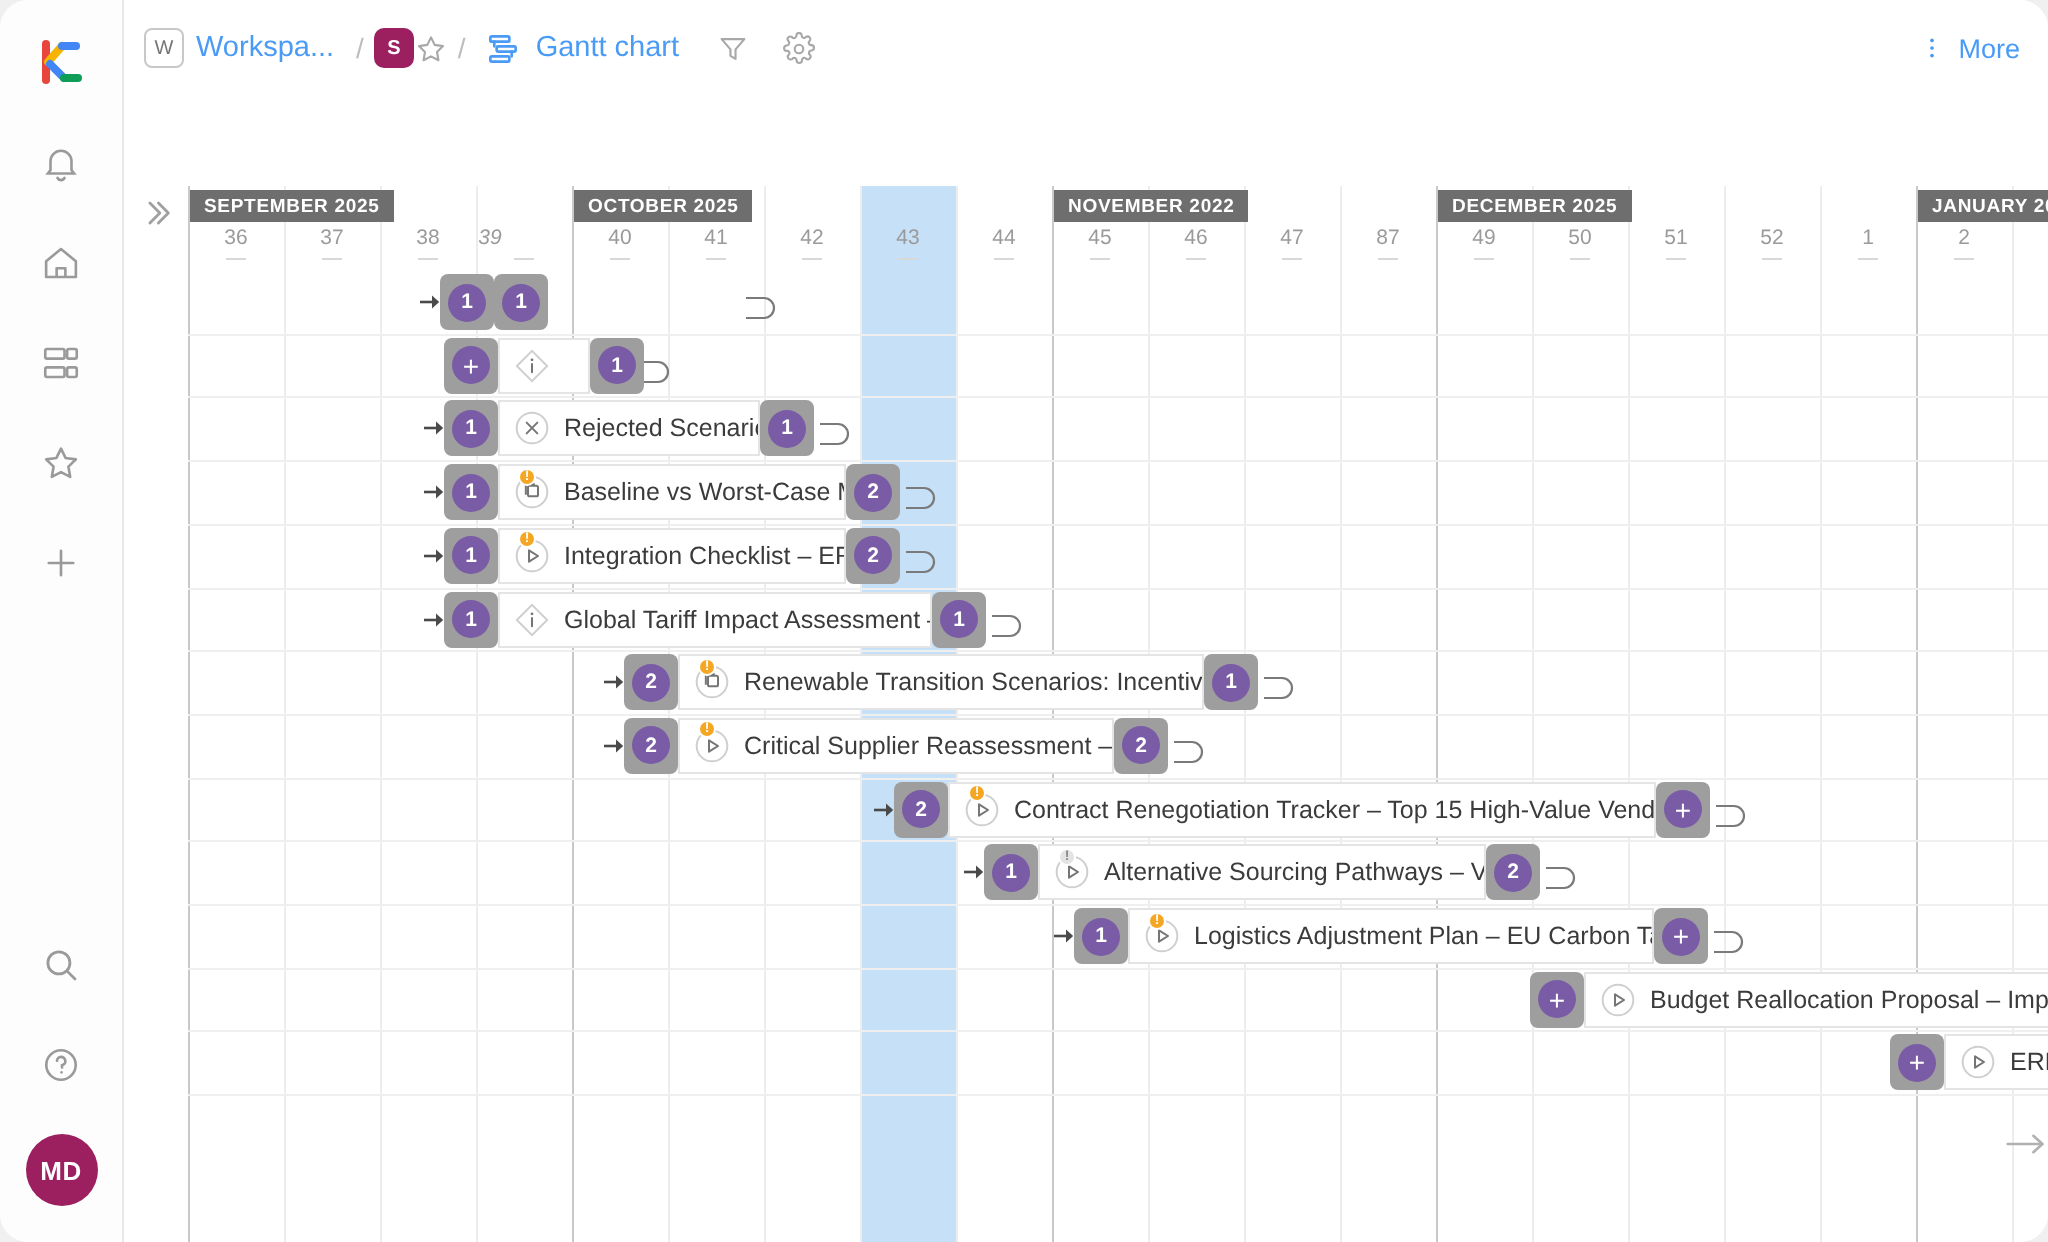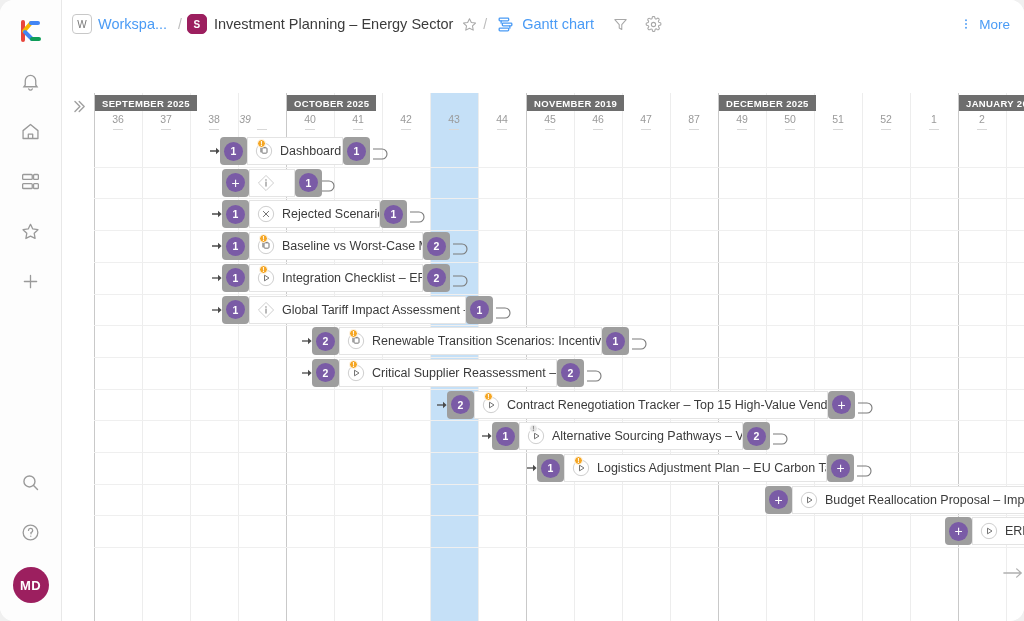--- a/index.html
+++ b/index.html
@@ -230,21 +230,20 @@
       </svg>
     </div>
     <div class="rail-avatar">MD</div>
   </div>
 
   <div class="header">
     <div class="hdr-chip">W</div>
     <div class="hdr-link">Workspa...</div>
     <div class="hdr-sep">/</div>
     <div class="hdr-chip board">S</div>
-    <div class="hdr-title">Investment Planning – Energy Sector</div>
     <div class="hdr-icon">
       <svg width="17" height="17" viewBox="0 0 24 24" fill="none" stroke="currentColor" stroke-width="1.5" stroke-linejoin="round">
         <path d="M12 3.8l2.6 5.3 5.9.85-4.25 4.15 1 5.85L12 17.2l-5.25 2.75 1-5.85L3.5 9.95l5.9-.85z"></path>
       </svg>
     </div>
     <div class="hdr-sep">/</div>
     <div class="hdr-gantt">
       <span style="display:flex;color:#4a9bf5">
         <svg width="19" height="19" viewBox="0 0 24 24" fill="none" stroke="currentColor" stroke-width="1.7" stroke-linecap="round">
           <rect x="4" y="4" width="12" height="3.4" rx="1"></rect>
@@ -311,21 +310,21 @@
           <div class="vline" style="left: 672px;"></div>
           <div class="vline" style="left: 720px;"></div>
           <div class="vline" style="left: 768px;"></div>
           <div class="vline" style="left: 816px;"></div>
           <div class="vline mstart" style="left: 864px;"></div>
           <div class="vline" style="left: 912px;"></div>
         </div>
       <div id="months" class="months">
           <div class="month-lbl" style="left: 1px;">SEPTEMBER 2025</div>
           <div class="month-lbl" style="left: 193px;">OCTOBER 2025</div>
-          <div class="month-lbl" style="left: 433px;">NOVEMBER 2019</div>
+          <div class="month-lbl" style="left: 433px;">NOVEMBER 2022</div>
           <div class="month-lbl" style="left: 625px;">DECEMBER 2025</div>
           <div class="month-lbl" style="left: 865px;">JANUARY 2026</div>
         </div>
       <div id="weeks" class="weeks">
           <div class="week-lbl" style="left: 0px;">36</div>
           <div class="week-tick" style="left: 19px;"></div>
           <div class="week-lbl" style="left: 48px;">37</div>
           <div class="week-tick" style="left: 67px;"></div>
           <div class="week-lbl" style="left: 96px;">38</div>
           <div class="week-tick" style="left: 115px;"></div>
@@ -362,31 +361,20 @@
           <div class="week-lbl" style="left: 864px;">2</div>
           <div class="week-tick" style="left: 883px;"></div>
           <div class="week-lbl" style="left: 912px;">3</div>
         </div>
       <div id="rows" class="rows">
           <div class="rowline" style="top: 31.7px;"></div>
           <div class="bar" style="left: 126px; top: 2px; width: 155px;">
     <div class="bar-left">
       <span class="badge">1</span>
     </div>
-    <div class="bar-body" style="width:96px;flex:none">
-      <span class="bar-icon">
-                <svg width="20" height="20" viewBox="0 0 24 24" fill="none" stroke="currentColor" stroke-width="1.2">
-      <circle cx="12" cy="12" r="9.2" stroke="#cfcfcf"></circle>
-      <rect x="9.6" y="8.2" width="6" height="6.4" rx="1"></rect>
-      <path d="M8.3 13.6V7.4h5.4"></path>
-                </svg>
-                <span class="alert">!</span>
-              </span>
-      <span class="bar-text">Dashboard</span>
-    </div>
     <div class="bar-right">
          <span class="badge">1</span>
        </div>
           </div>
           <div class="dep" style="left: 116px; top: 11px;">
             <svg width="11" height="10">
               <path d="M0 5h7" stroke="#4a4a4a" stroke-width="1.3"></path>
               <path d="M6 1.8L9.6 5 6 8.2z" fill="#4a4a4a"></path>
             </svg>
           </div>

